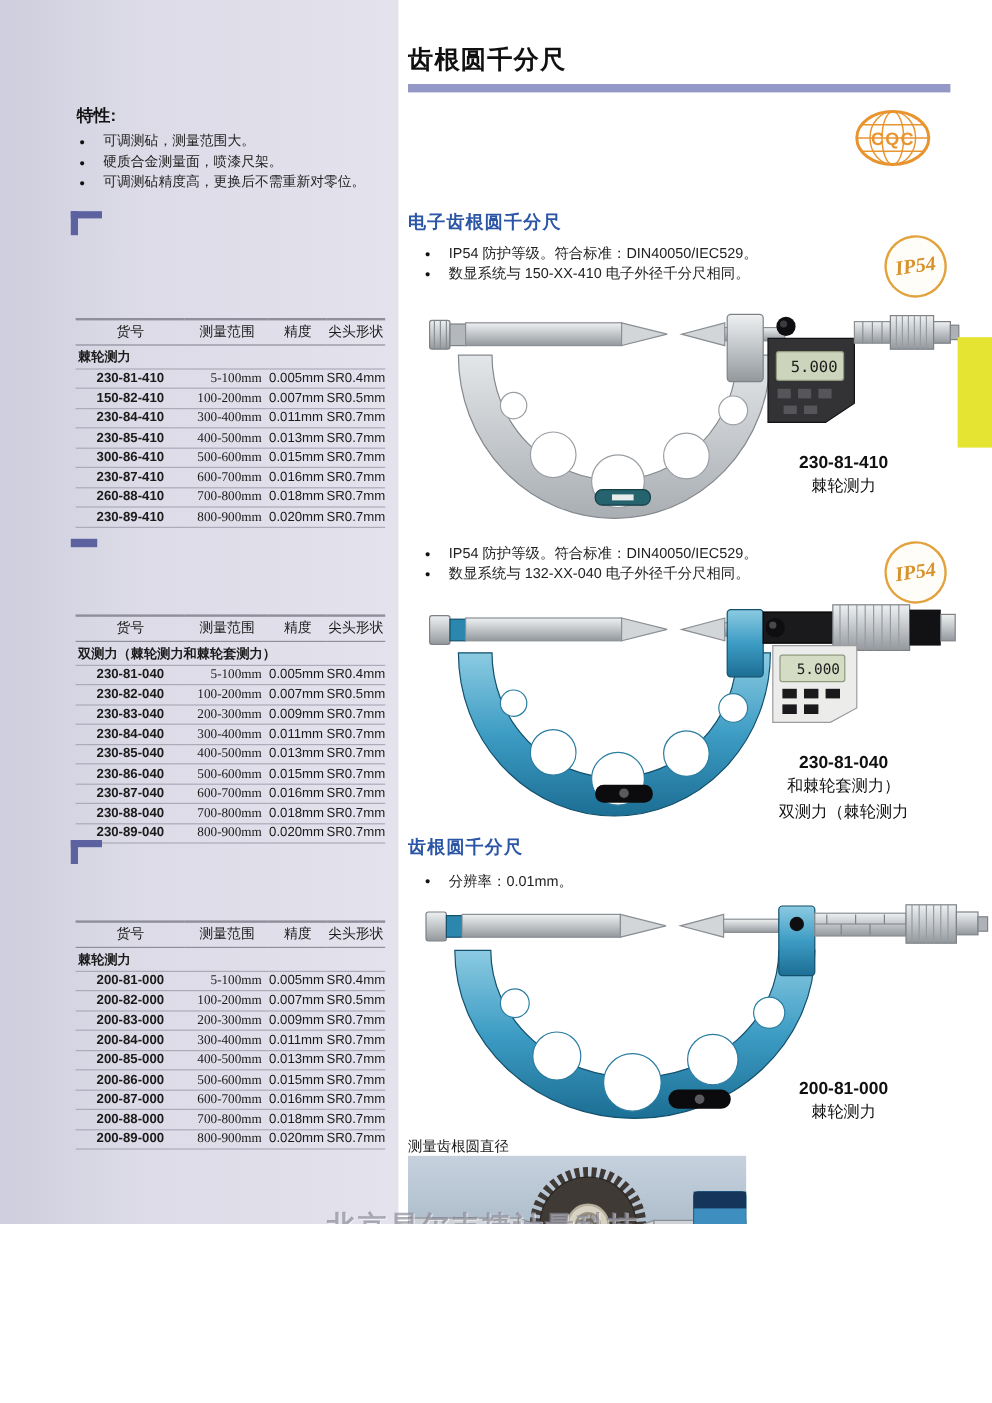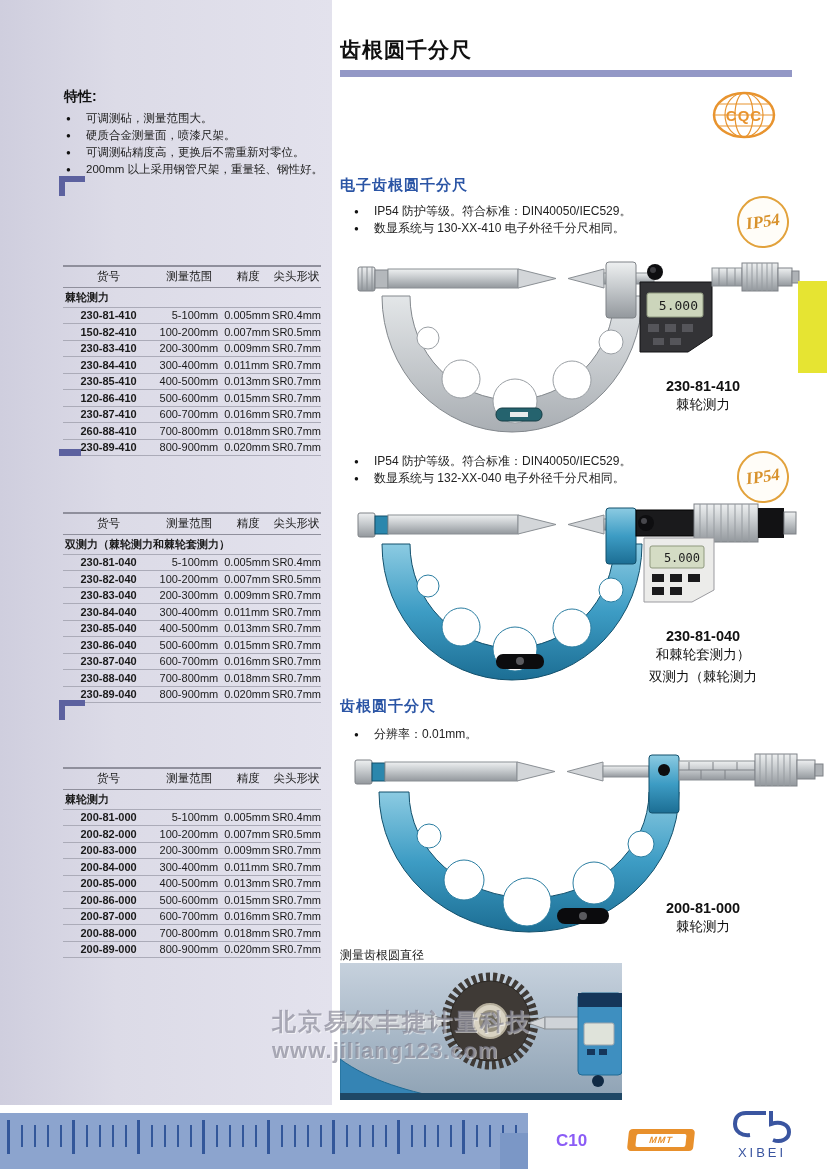--- a/index.html
+++ b/index.html
@@ -1,17 +1,17 @@
 <!DOCTYPE html>
 <html><head>
 <meta charset="utf-8">
 <style>
   * { margin:0; padding:0; box-sizing:border-box; }
   body { background:#fff; font-family:"Liberation Sans", sans-serif; }
-  #page { position:relative; width:827px; height:1169px; background:#fff; overflow:hidden; }
+  #page { position:relative; width:827px; height:1020px; background:#fff; overflow:hidden; }
 
   
   .sidebar { position:absolute; left:0; top:0; width:332px; height:1105px;
     background:linear-gradient(90deg,#cfcede 0%,#dcdbe7 35%,#e3e2ed 100%); }
 
   .abs { position:absolute; }
 
   
   .page-title { left:340px; top:36px; font-size:21px; font-weight:bold; color:#101010; letter-spacing:1px;}
   .title-bar { left:340px; top:70px; width:452px; height:7px; background:#9398c6; }
@@ -32,21 +32,21 @@
   .corner-bracket { width:26px; height:20px; border-top:6px solid #5c619f; border-left:6px solid #5c619f; }
   .dash-mark { width:22px; height:7px; background:#5c619f; }
 
   
   table.spec { position:absolute; left:63px; width:258px; border-collapse:collapse; font-size:11px; color:#1a1a1a; }
   table.spec th { font-size:11.5px; font-weight:normal; border-top:2px solid #8f8f9c; border-bottom:1px solid #8f8f9c;
     padding:2px 0 3px; text-align:center; }
   table.spec td { border-bottom:1px solid #ababb8; padding:1.5px 0 2px; }
   table.spec tr.subheader td { font-weight:bold; text-align:left; padding-left:2px; }
   table.spec td:nth-child(1){ font-weight:bold; text-align:center; width:96px; }
-  table.spec td:nth-child(2){ text-align:right; width:72px; padding-right:6px;}
+  table.spec td:nth-child(2){ text-align:right; width:72px; padding-right:6px;font-family:Liberation Serif, serif;}
   table.spec td:nth-child(3){ text-align:left; width:48px; }
   table.spec td:nth-child(4){ text-align:center; width:42px; }
 
   
   .ip54-badge { width:52px; height:52px; border:2px solid #e2a23c; border-radius:50%; background:#fffdf8;
     display:flex; align-items:center; justify-content:center; transform:rotate(-8deg); }
   .ip54-badge span { font-family:"Liberation Serif", serif; font-style:italic; font-weight:bold;
     font-size:17px; color:#d8922c; }
 
   .yellow-tab { left:798px; top:281px; width:29px; height:92px; background:#e6e432; }
@@ -100,30 +100,29 @@
     <line x1="2" y1="25" x2="62" y2="25" stroke="#e8942f" stroke-width="1.2"></line>
     <line x1="5" y1="36" x2="59" y2="36" stroke="#e8942f" stroke-width="1.2"></line>
     <text x="32" y="31" text-anchor="middle" font-size="15" font-weight="bold" fill="#e8942f" letter-spacing="1">CQC</text>
   </svg>
 
   <div class="abs features-heading">特性:</div>
   <ul class="abs features-list">
     <li>可调测砧，测量范围大。</li>
     <li>硬质合金测量面，喷漆尺架。</li>
     <li>可调测砧精度高，更换后不需重新对零位。</li>
-    <li>200mm 以上采用钢管尺架，重量轻、钢性好。</li>
   </ul>
 
   <div class="abs corner-bracket" style="left:59px;top:176px"></div>
 
   <div class="abs section-heading" style="left:340px;top:176px">电子齿根圆千分尺</div>
 
   <ul class="abs bullet-list" style="left:352px;top:203px">
     <li>IP54 防护等级。符合标准：DIN40050/IEC529。</li>
-    <li>数显系统与 130-XX-410 电子外径千分尺相同。</li>
+    <li>数显系统与 150-XX-410 电子外径千分尺相同。</li>
   </ul>
   <div class="abs ip54-badge" style="left:737px;top:196px">
     <span>IP54</span>
   </div>
 
   <table class="spec" style="top:265px">
       <thead>
         <tr>
           <th>货号</th>
           <th>测量范围</th>
@@ -141,39 +140,33 @@
           <td>0.005mm</td>
           <td>SR0.4mm</td>
         </tr>
         <tr>
           <td>150-82-410</td>
           <td>100-200mm</td>
           <td>0.007mm</td>
           <td>SR0.5mm</td>
         </tr>
         <tr>
-          <td>230-83-410</td>
-          <td>200-300mm</td>
-          <td>0.009mm</td>
-          <td>SR0.7mm</td>
-        </tr>
-        <tr>
           <td>230-84-410</td>
           <td>300-400mm</td>
           <td>0.011mm</td>
           <td>SR0.7mm</td>
         </tr>
         <tr>
           <td>230-85-410</td>
           <td>400-500mm</td>
           <td>0.013mm</td>
           <td>SR0.7mm</td>
         </tr>
         <tr>
-          <td>120-86-410</td>
+          <td>300-86-410</td>
           <td>500-600mm</td>
           <td>0.015mm</td>
           <td>SR0.7mm</td>
         </tr>
         <tr>
           <td>230-87-410</td>
           <td>600-700mm</td>
           <td>0.016mm</td>
           <td>SR0.7mm</td>
         </tr>

